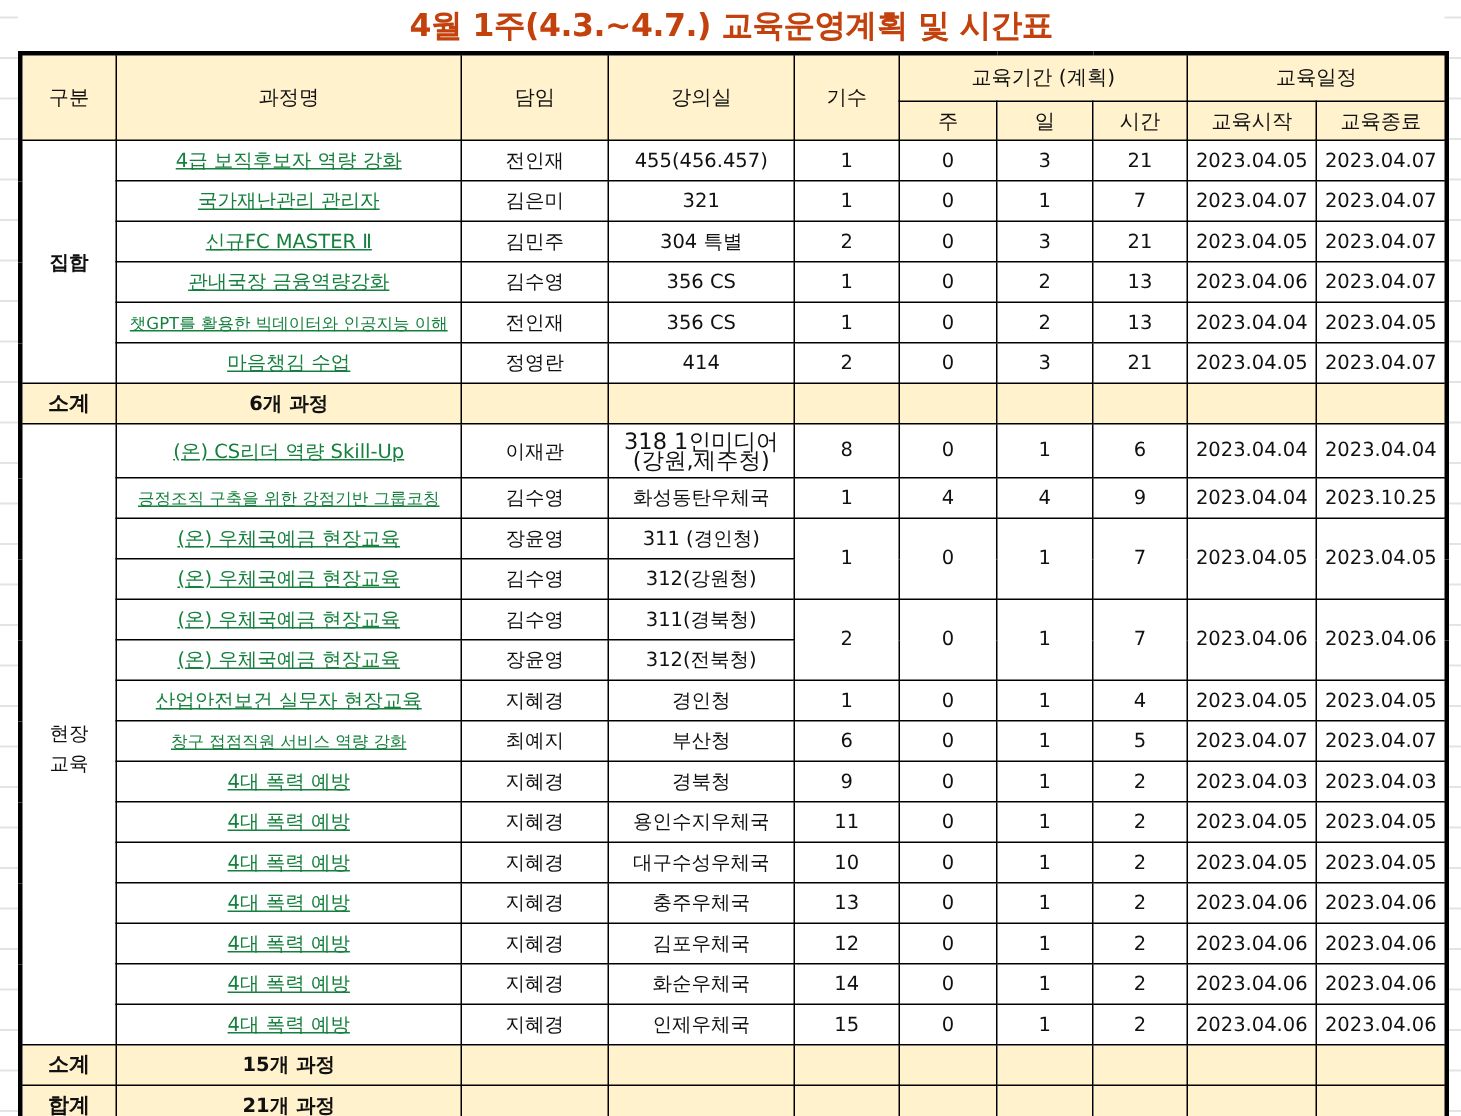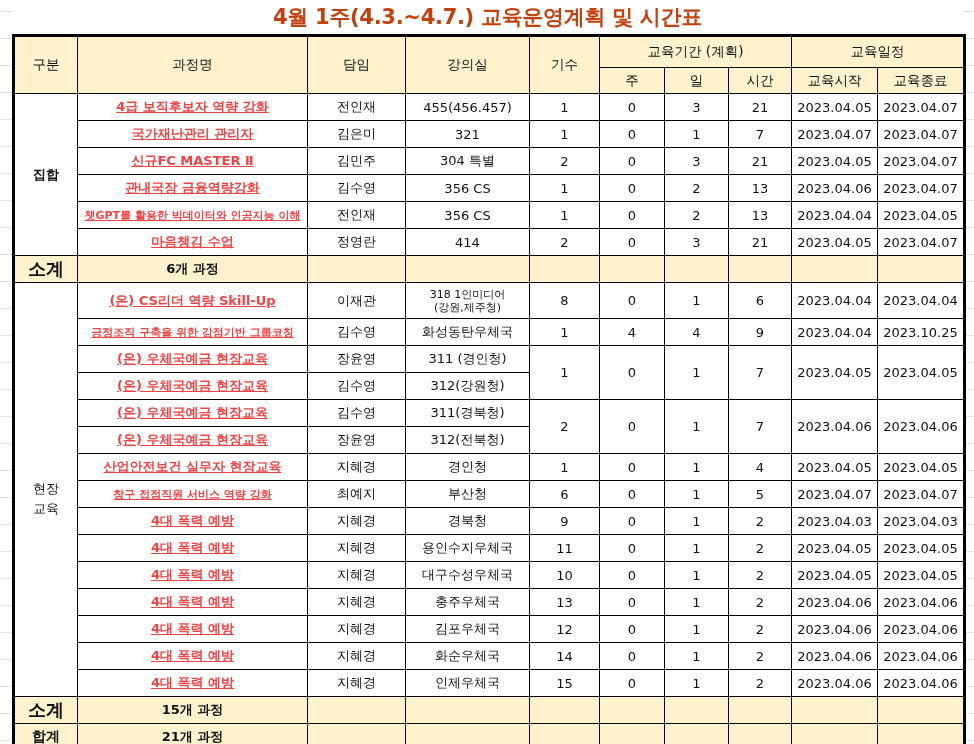--- a/index.html
+++ b/index.html
@@ -37,25 +37,25 @@
     overflow: hidden; white-space: nowrap;
     padding: 0;
   }
   thead th { background: #fff2cc; font-size: 13.5px; }
   .h1 { height: 32px; }
   .h2 { height: 26px; }
   tbody tr { height: 27px; }
   tr.tall { height: 27px; }
   .cat { font-weight: bold; font-family: Liberation Serif, serif; }
   .cat.plain { font-weight: normal; white-space: normal; line-height: 20px; }
-  .link { color: #ef4444; text-decoration: underline; font-weight: bold; }
+  .link { color: #15803d; text-decoration: underline; }
   .link.small { font-size: 11px; text-align: center; }
-  .room-small { font-size: 11px; line-height: 13px; white-space: normal; }
+  .room-small { font-size: 15px; line-height: 13px; white-space: normal; }
   tr.sub td { background: #fff2cc; font-weight: bold; height: 27px; }
-  tr.sub td.l { font-size: 18px; }
+  tr.sub td.l { font-size: 14px; }
   tr.tot td { background: #fff2cc; font-weight: bold; height: 25px; }
 </style>
 </head>
 <body>
 
 <div class="gridbg"></div>
 
 <div class="title">4월 1주(4.3.~4.7.) 교육운영계획 및 시간표</div>
 
 <table>

